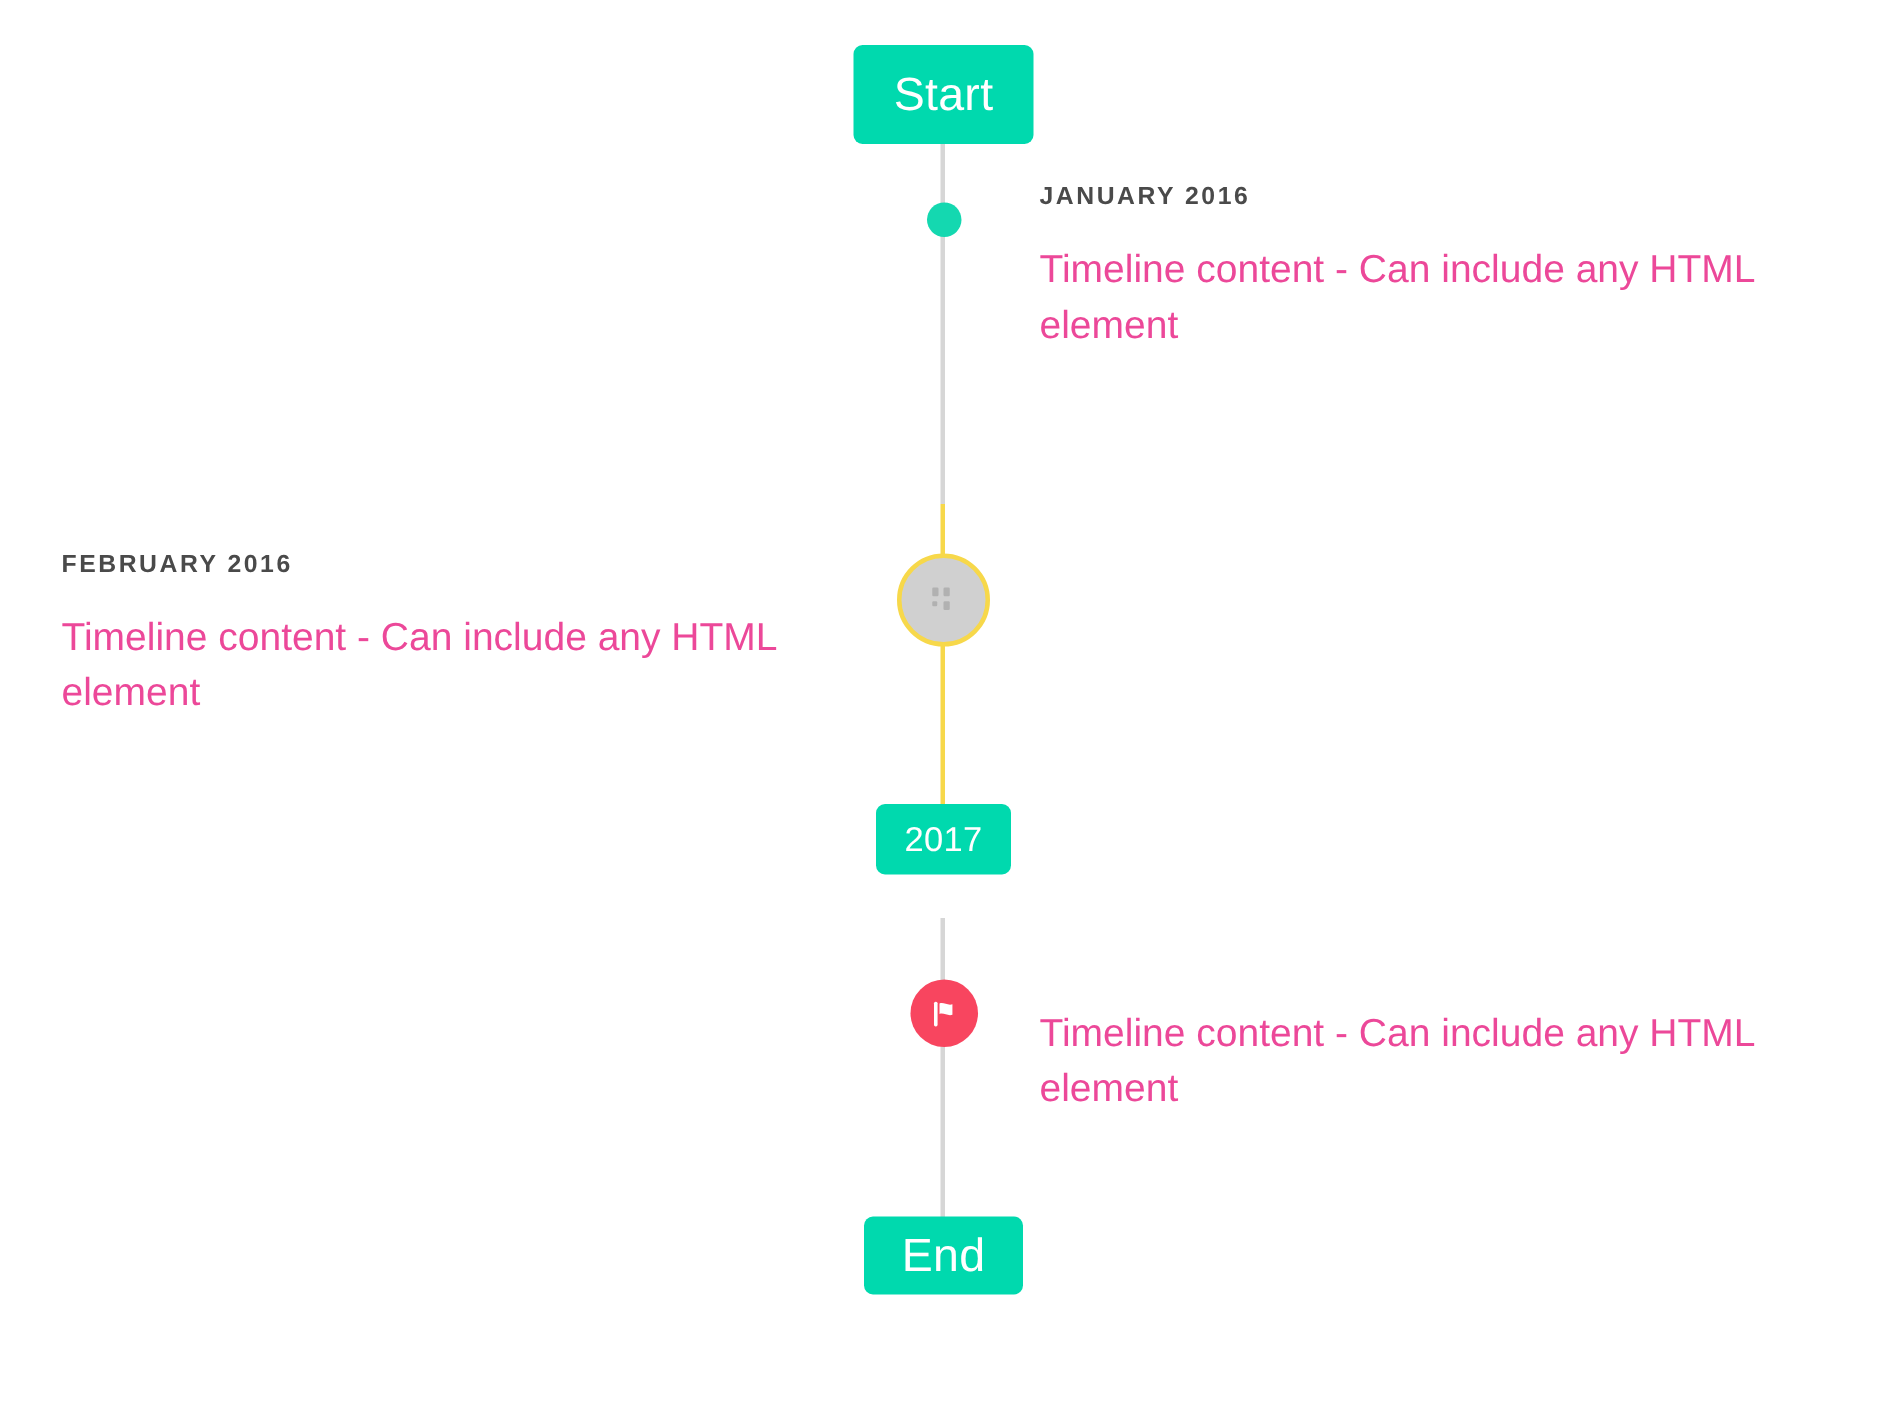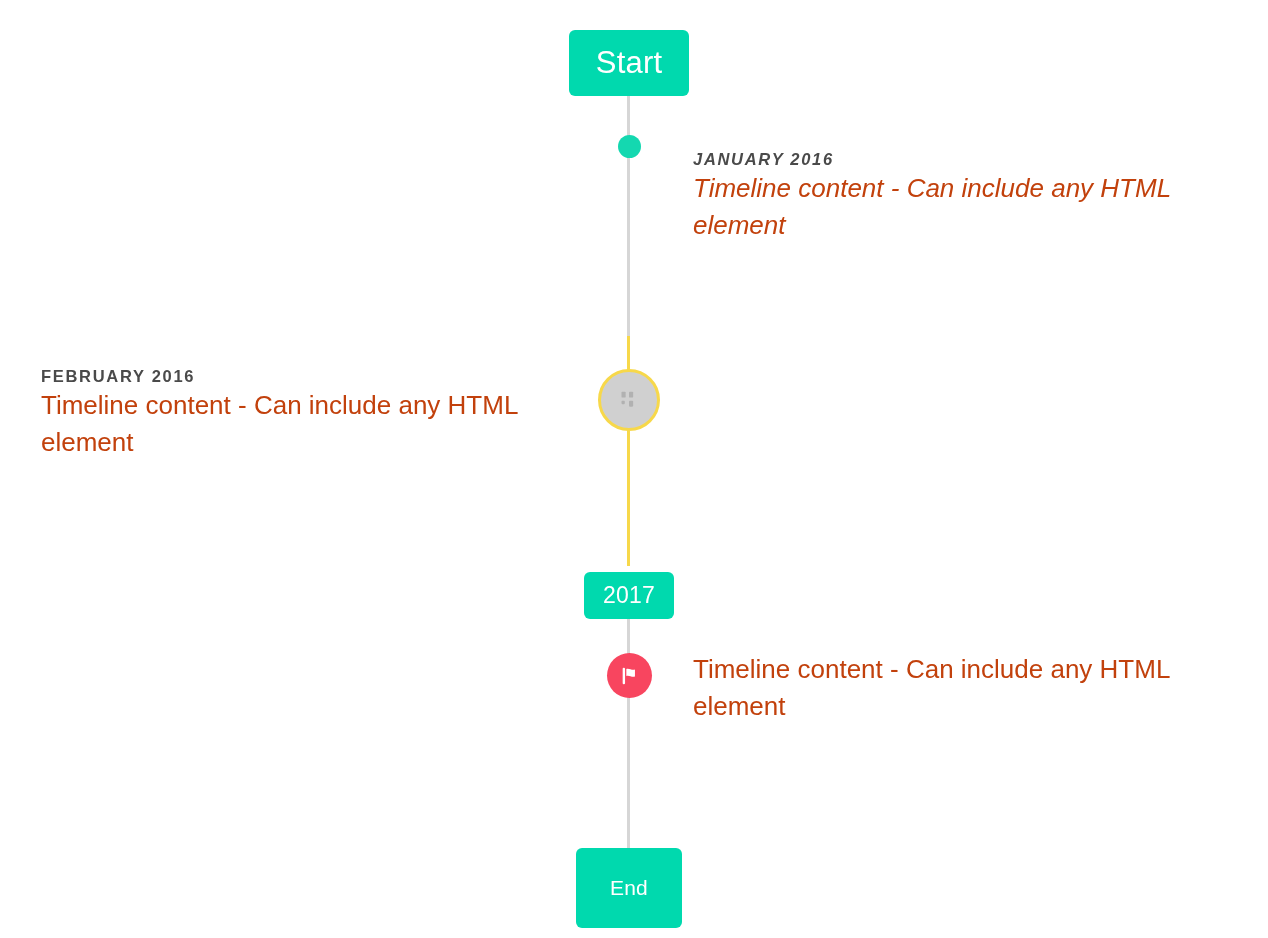--- a/index.html
+++ b/index.html
@@ -47,28 +47,28 @@
     letter-spacing: 0.2px;
     white-space: nowrap;
   }
 
   #badge-start {
     left: 569px; top: 30px;
     width: 120px; height: 66px;
     font-size: 31px;
   }
   #badge-year {
-    left: 584px; top: 572px;
+    left: 584px; top: 536px;
     width: 90px; height: 47px;
     font-size: 23px;
   }
   #badge-end {
-    left: 576px; top: 848px;
-    width: 106px; height: 80px;
-    font-size: 21px;
+    left: 576px; top: 811px;
+    width: 106px; height: 52px;
+    font-size: 31px;
   }
 
   
   .marker { position: absolute; border-radius: 50%; }
 
   #marker-jan {
     left: 618px; top: 135px;
     width: 23px; height: 23px;
     background: #14d8b0;
   }
@@ -112,27 +112,28 @@
   .event-date {
     font-size: 16.5px;
     font-weight: bold;
     letter-spacing: 1.7px;
     color: #4a4a4a;
     text-transform: uppercase;
     line-height: 1.2;
   }
 
   .event-body {
+    margin-top: 19px;
     font-size: 26px;
     font-weight: 400;
     line-height: 1.42;
-    color: #c2410c;
+    color: #ec4899;
   }
 
-  #event-jan { top: 150px; font-style: italic; }
+  #event-jan { top: 122px; }
   #event-feb { top: 367px; }
   #event-mar { top: 651px; }
 </style>
 </head>
 <body>
 
 <div id="timeline-root">
 
   <div class="axis-seg axis-gray" id="axis-seg-1"></div>
   <div class="axis-seg axis-yellow" id="axis-seg-2"></div>

